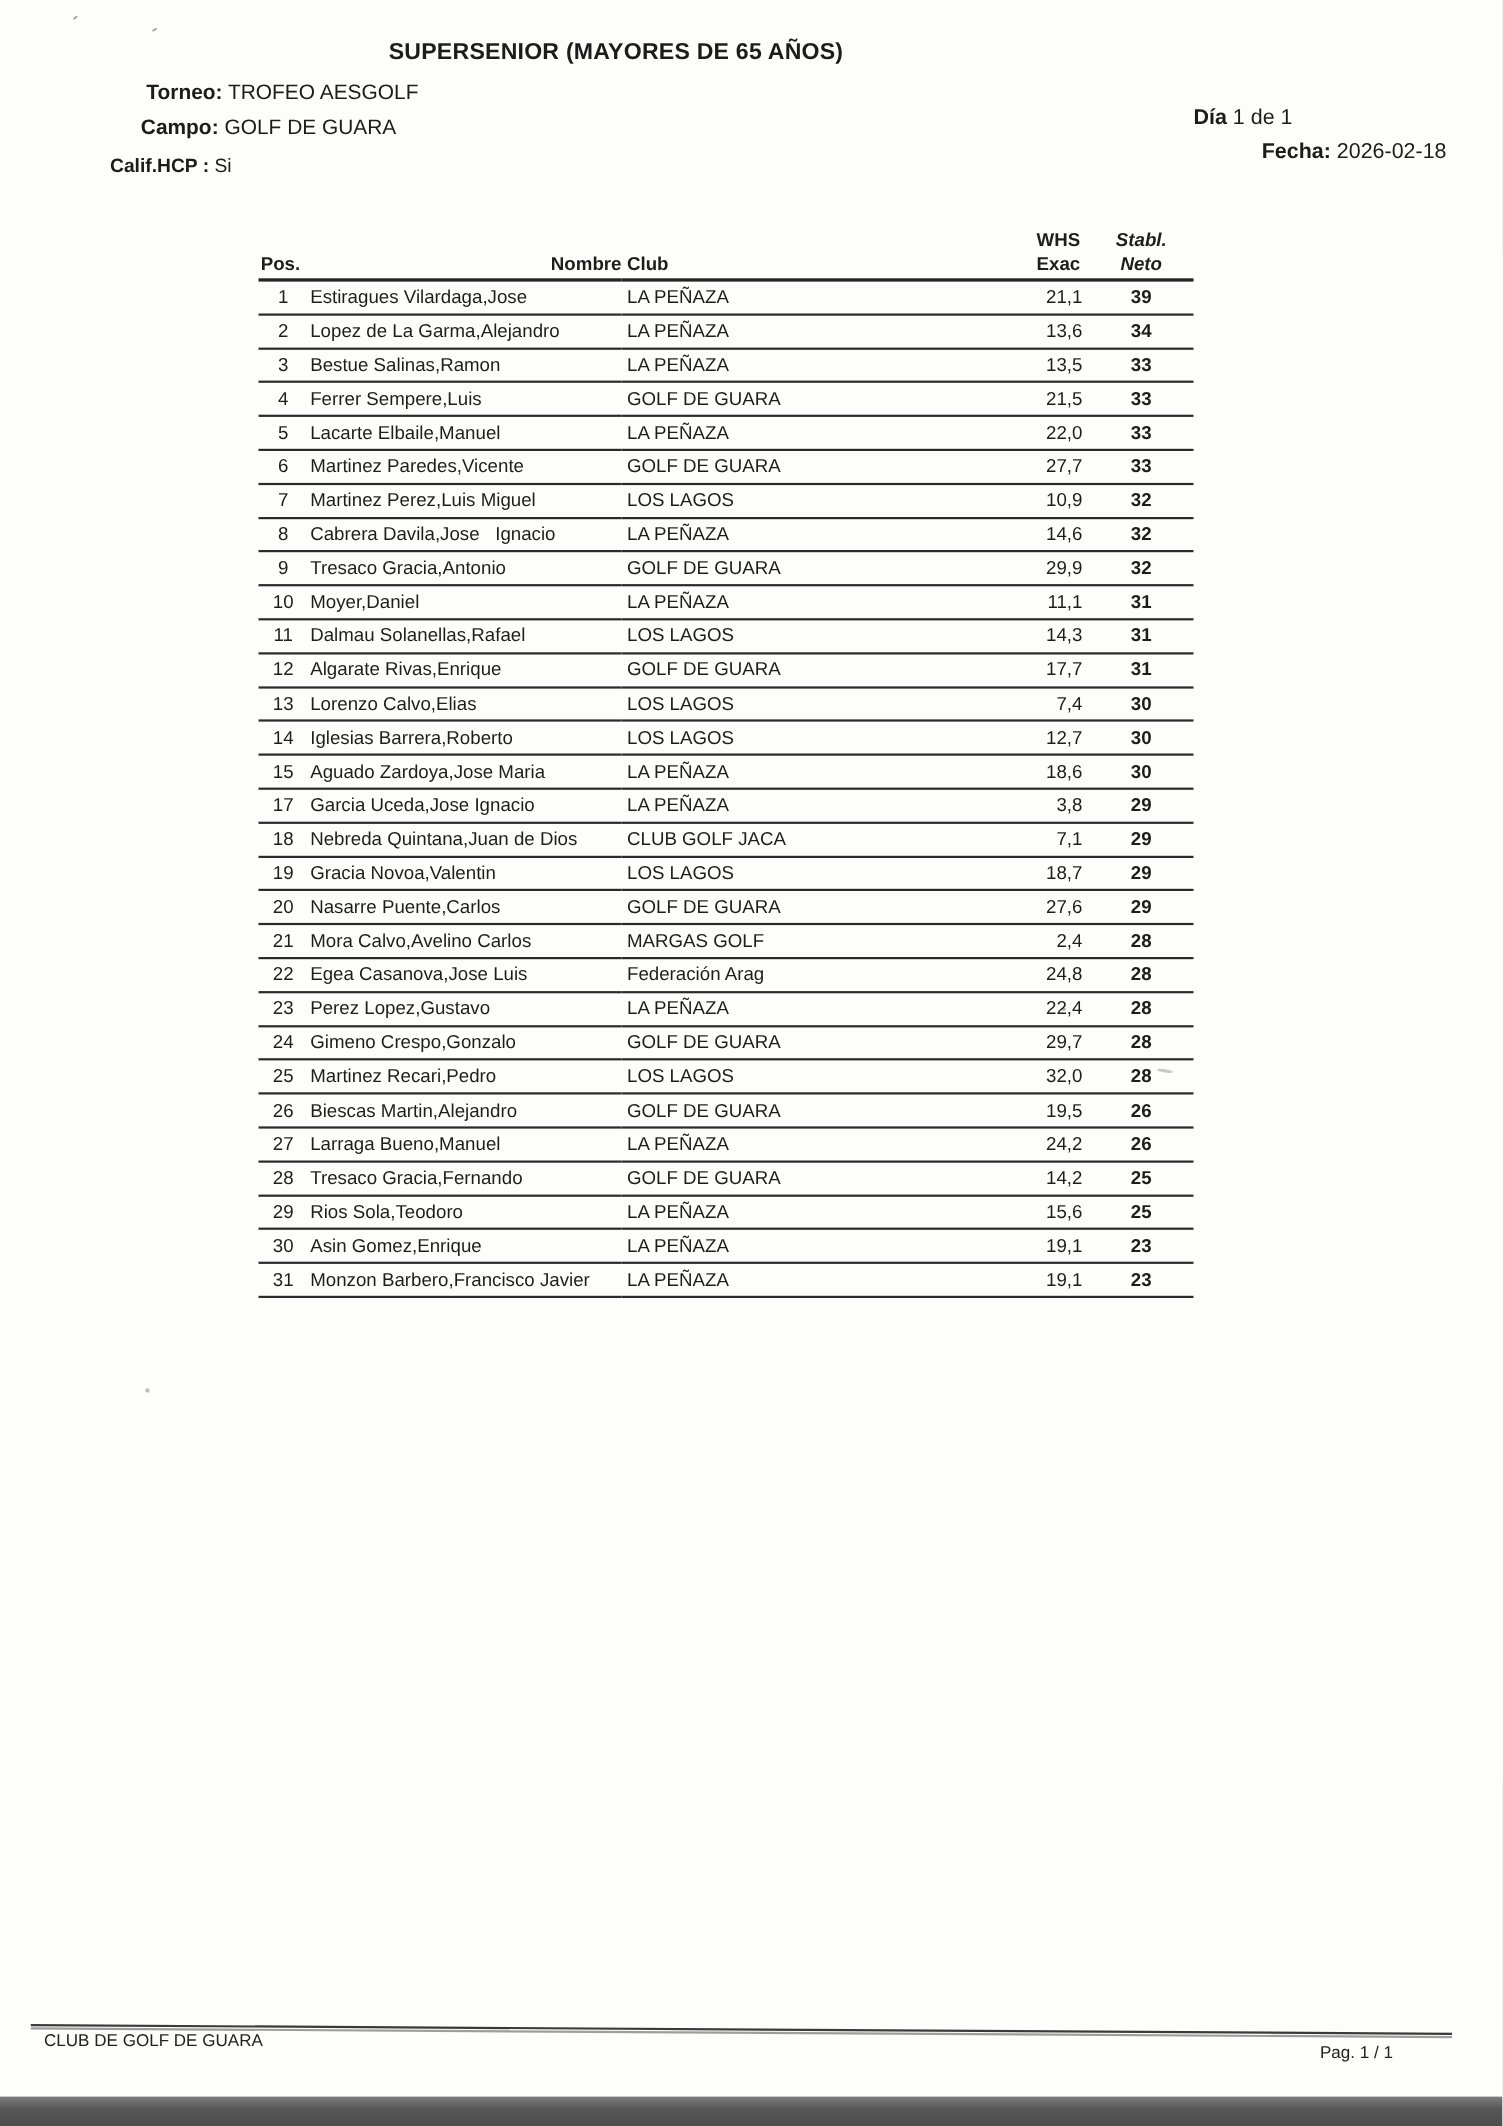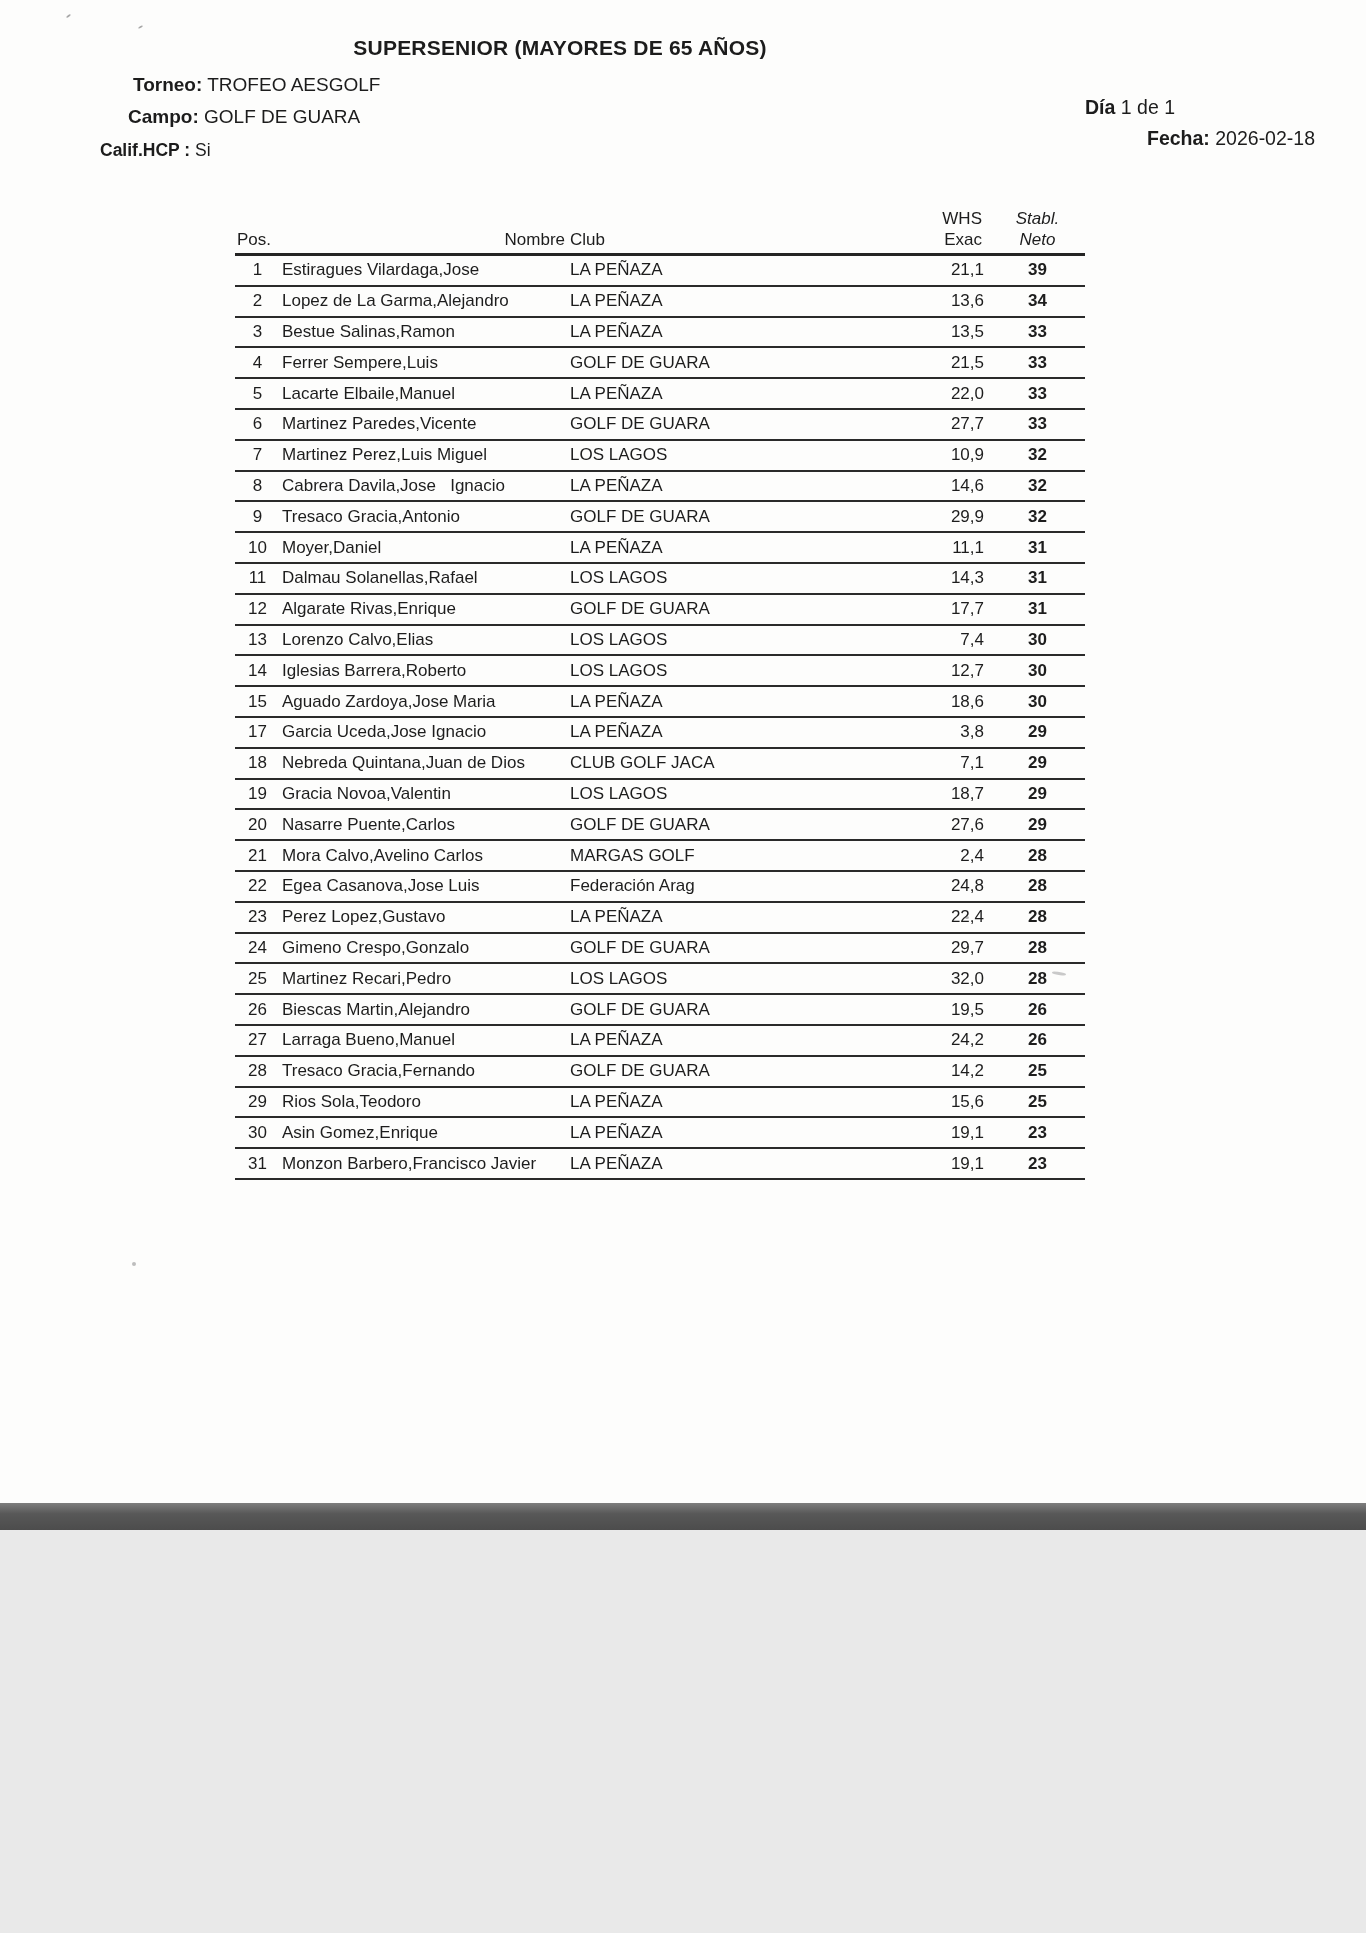--- a/index.html
+++ b/index.html
@@ -1,18 +1,18 @@
 <!DOCTYPE html>
 <html><head>
 <meta charset="utf-8">
 <style>
   html,body{margin:0;padding:0;background:#e9e9e9;}
   .page{
     position:relative;
-    width:1366px;height:1530px;
+    width:1366px;height:1933px;
     margin:0 auto;
     background:#fdfdfc;
     font-family:"Liberation Sans", sans-serif;
     color:#1c1c1c;
     overflow:hidden;
   }
   
   .title{
     position:absolute;top:36px;left:350px;width:420px;
     text-align:center;font-size:21px;font-weight:bold;letter-spacing:.2px;
@@ -26,21 +26,21 @@
   .meta-fecha{top:127px;right:51px;font-size:19.5px;}
   
   table.results{
     position:absolute;top:193px;left:235px;width:850px;
     border-collapse:collapse;table-layout:fixed;
     font-size:17px;color:#1d1d1d;
   }
   col.w-pos{width:45px;} col.w-nombre{width:285px;} col.w-club{width:305px;}
   col.w-whs{width:120px;} col.w-neto{width:95px;}
   thead th{
-    vertical-align:bottom;font-weight:normal;font-size:17px;
+    vertical-align:bottom;font-weight:bold;font-size:17px;
     border-bottom:3px solid #242424;
     padding:0 0 3px 0;height:57px;
   }
   th .h2line{line-height:21px;}
   .h-pos{text-align:left;padding-left:2px;}
   .h-nombre{text-align:right;}
   .h-club{text-align:left;padding-left:5px;}
   .h-whs{text-align:right;padding-right:8px;}
   .h-stabl{text-align:center;font-style:italic;}
   tbody td{

